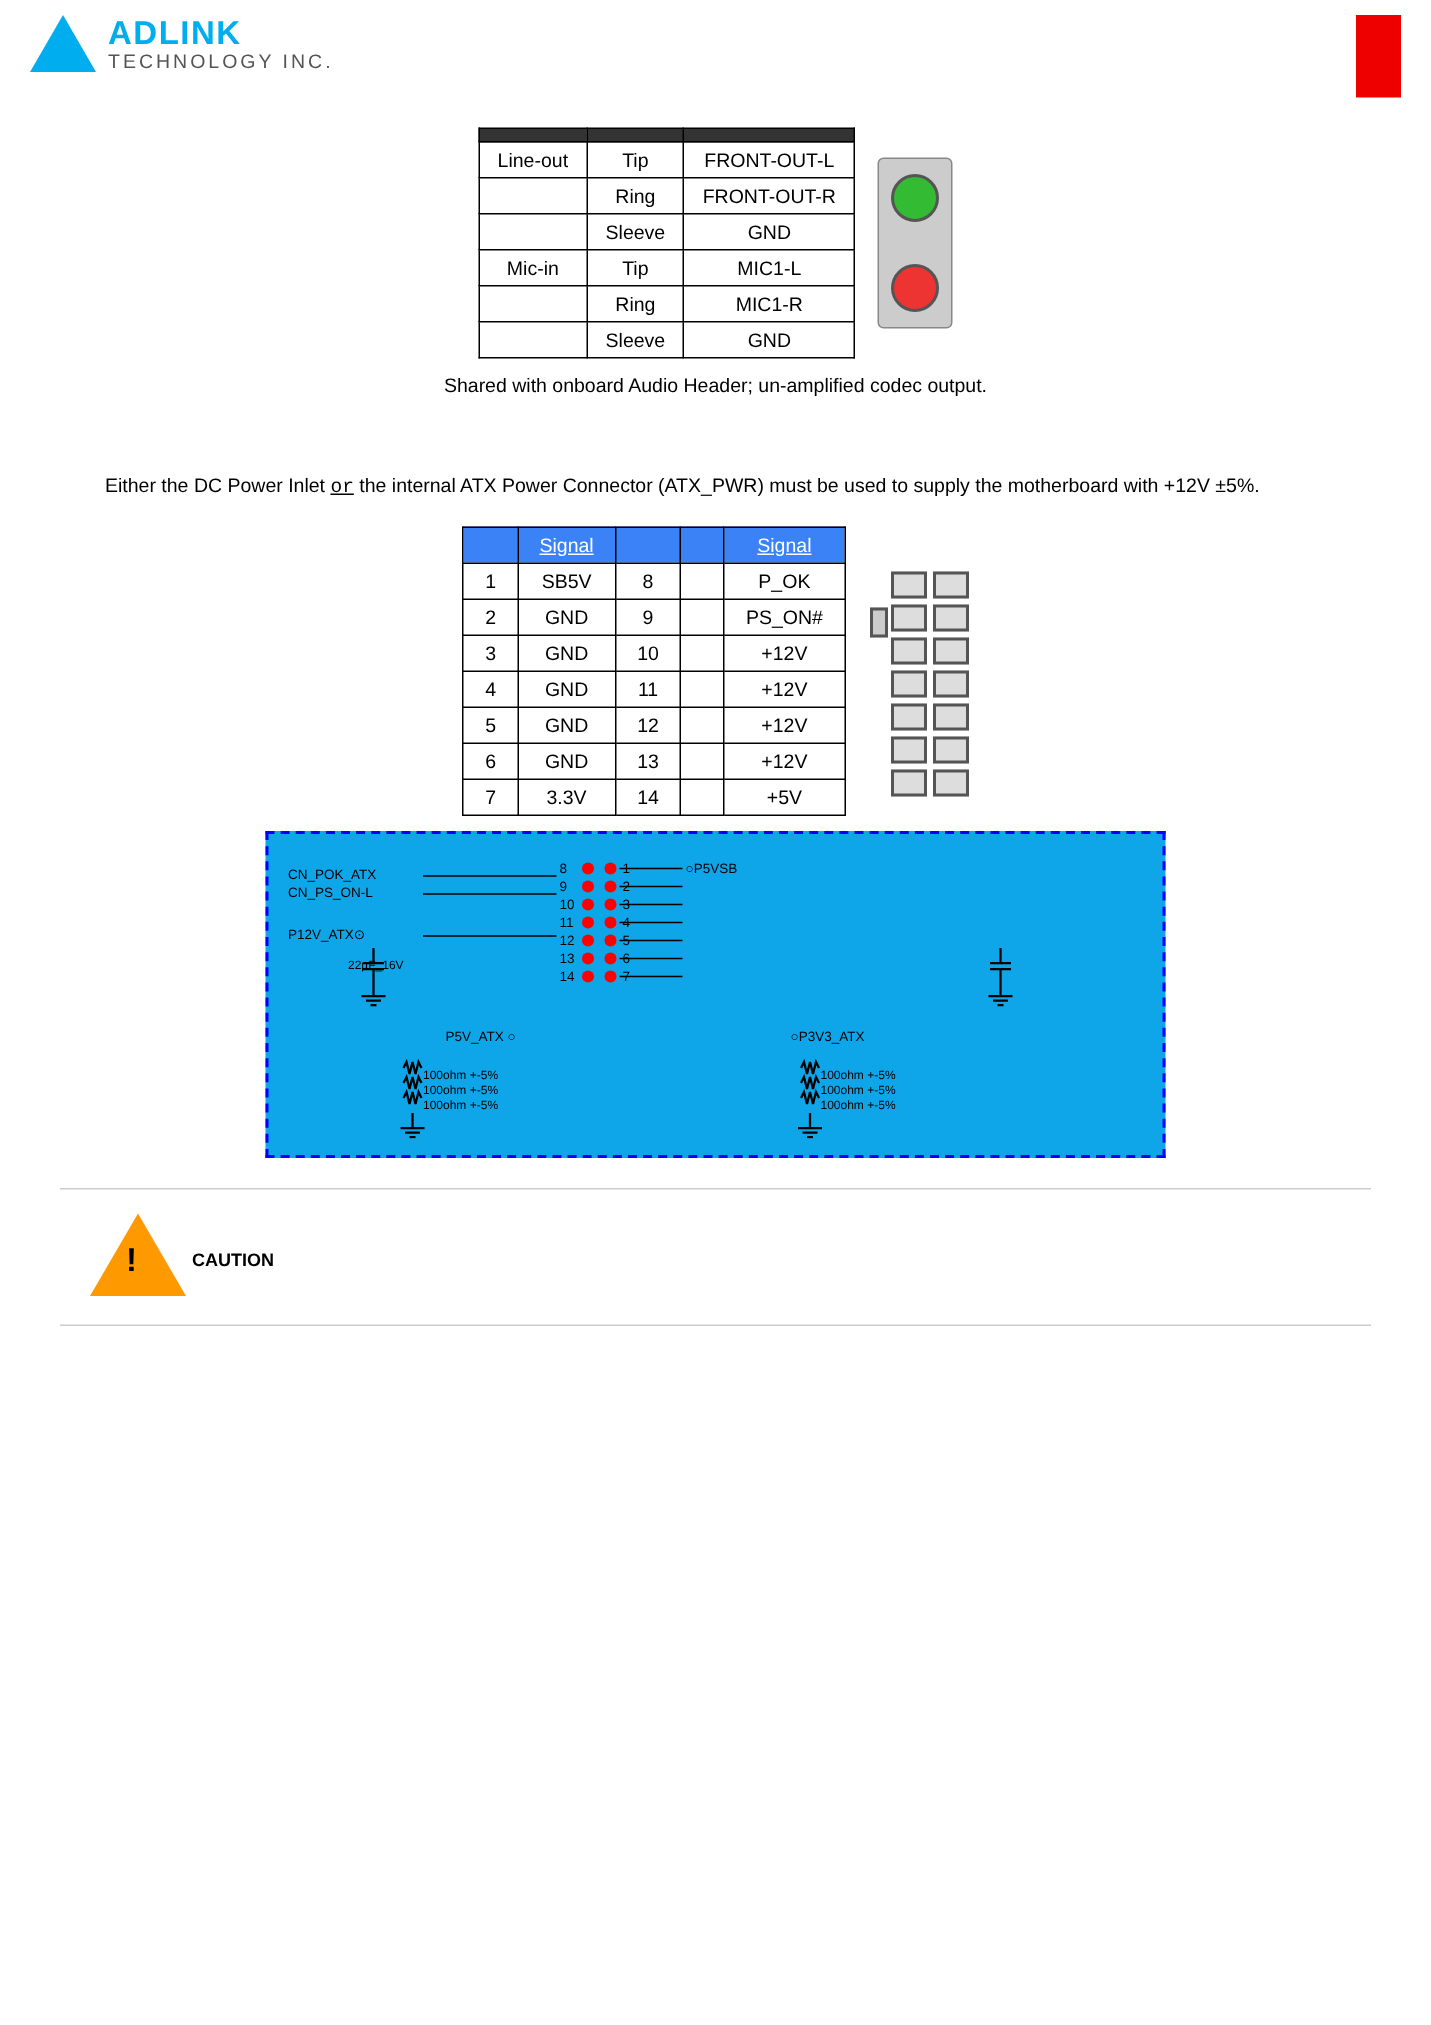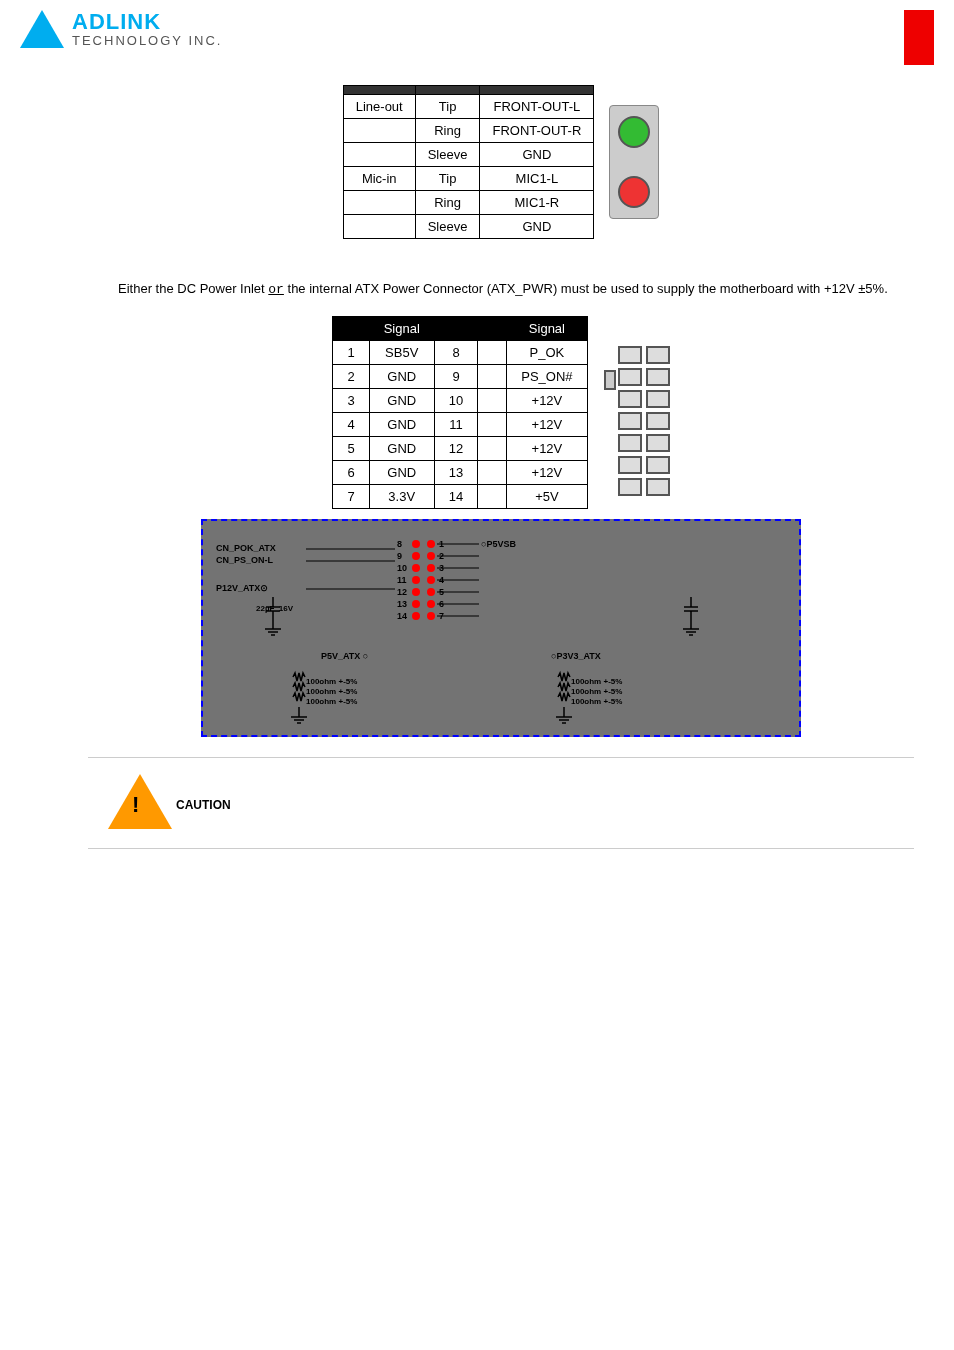--- a/index.html
+++ b/index.html
@@ -50,21 +50,20 @@
     }
     .header-red-bar {
       width: 30px;
       height: 55px;
       background: #e00;
     }
 
     
     .main-content {
       padding: 10px 40px 20px 40px;
-      margin-left: 48px;
     }
 
     
     .audio-section {
       display: flex;
       justify-content: center;
       align-items: flex-start;
       gap: 20px;
       margin-bottom: 10px;
       margin-top: 10px;
@@ -140,24 +139,25 @@
       border-collapse: collapse;
       font-size: 13px;
     }
     table.signal-table th, table.signal-table td {
       border: 1px solid #000;
       padding: 4px 14px;
       text-align: left;
       white-space: nowrap;
     }
     table.signal-table th {
-      background: #000000;
+      background: #3b82f6;
       color: #fff;
       font-weight: normal;
       text-align: center;
+      text-decoration: underline;
     }
     table.signal-table td {
       text-align: center;
     }
     table.signal-table td:first-child {
       text-align: left;
     }
 
     
     .connector-diagram {
@@ -290,20 +290,21 @@
           </tr>
         </tbody>
       </table>
 
       <div style="display:flex;flex-direction:column;align-items:center;gap:0;background:#ccc;border:1px solid #888;padding:10px 8px;border-radius:4px;">
         <div class="circle-green" style="margin-bottom:28px;"></div>
         <div class="circle-red"></div>
       </div>
     </div>
   </div>
+  <div class="audio-caption">Shared with onboard Audio Header; un-amplified codec output.</div>
 
   <div style="height:30px;"></div>
 
   <div class="atx-section">
     <p class="atx-note">
       Either the DC Power Inlet <u>or</u> the internal ATX Power Connector (ATX_PWR) must be used to supply the motherboard with +12V ±5%.
     </p>
 
     <div class="atx-content">
       <table class="signal-table">
@@ -397,21 +398,21 @@
           <div class="pin-block"></div>
         </div>
         <div class="pin-row">
           <div class="pin-block"></div>
           <div class="pin-block"></div>
         </div>
       </div>
     </div>
 
     <div class="circuit-svg-wrap">
-      <div style="border: 2px dashed #00f; padding: 8px; display: inline-block; background:#737373;font-weight:bold;">
+      <div style="border: 2px dashed #00f; padding: 8px; display: inline-block; background:#0ea5e9;">
         <svg width="580" height="195" style="font-size:9px; font-family:Arial;">
 
           <text x="5" y="22" font-size="9" fill="#000">CN_POK_ATX</text>
           <text x="5" y="34" font-size="9" fill="#000">CN_PS_ON-L</text>
           <text x="5" y="62" font-size="9" fill="#000">P12V_ATX⊙</text>
 
           <text x="186" y="18" font-size="9" fill="#000">8</text>
           <text x="186" y="30" font-size="9" fill="#000">9</text>
           <text x="186" y="42" font-size="9" fill="#000">10</text>
           <text x="186" y="54" font-size="9" fill="#000">11</text>

